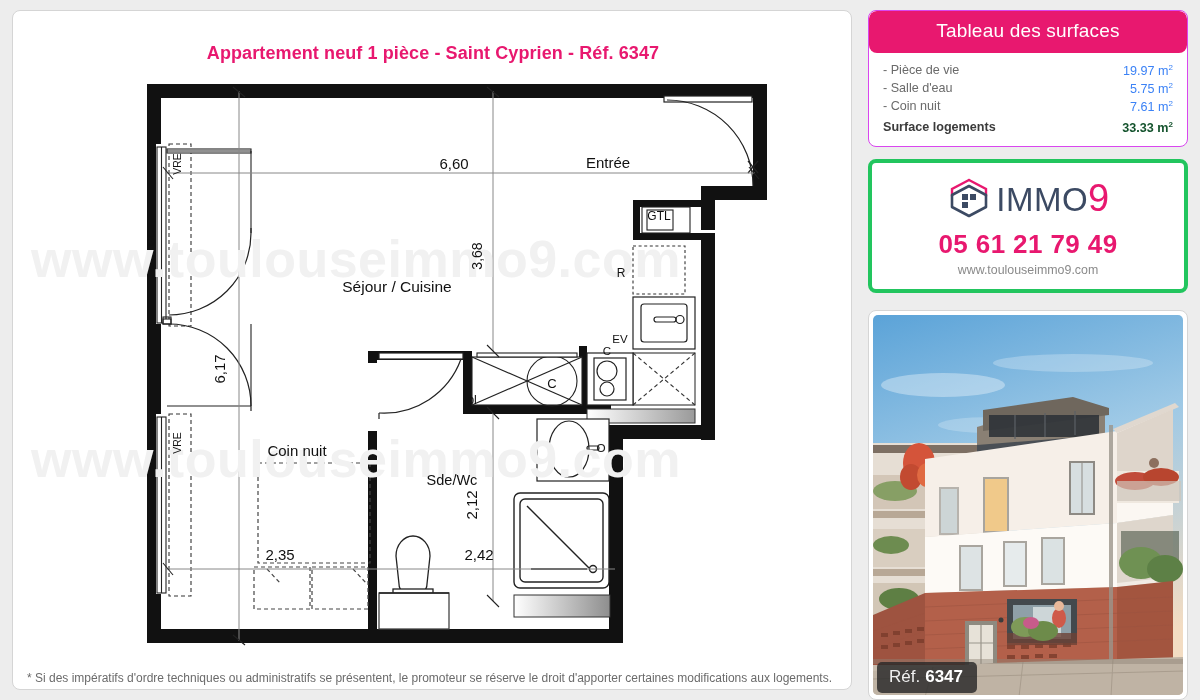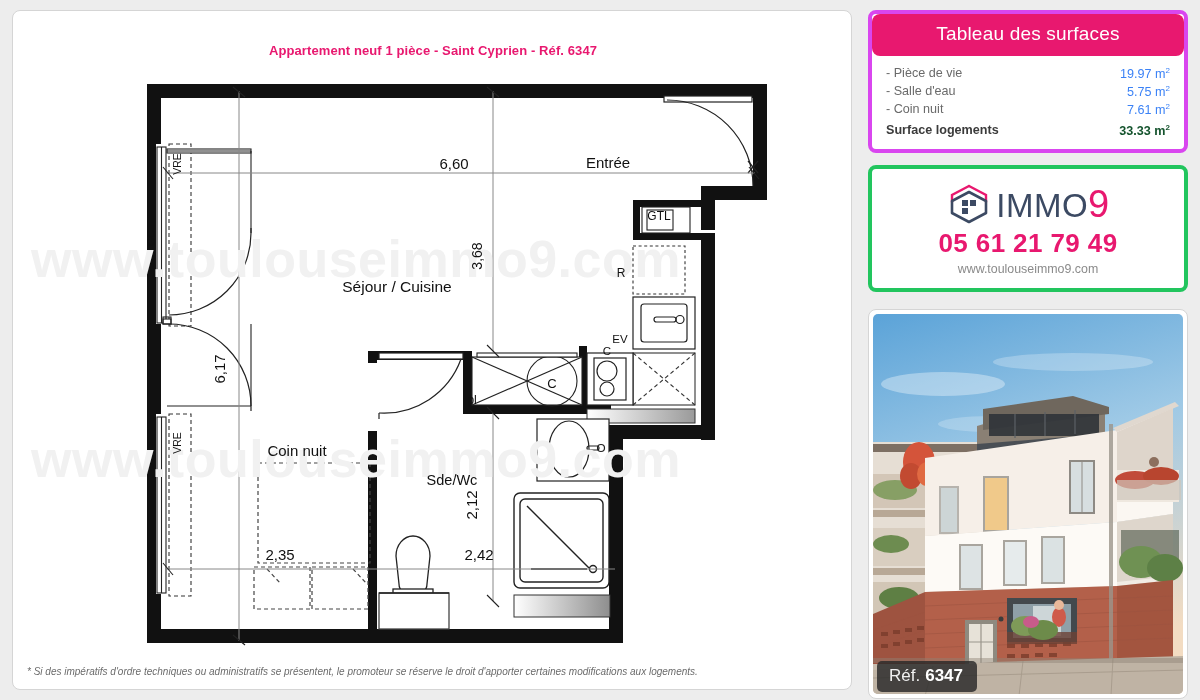--- a/index.html
+++ b/index.html
@@ -21,32 +21,31 @@
     width: 840px; height: 680px;
     background: #ffffff;
     border: 1px solid #d5d5d5;
     border-radius: 8px;
     overflow: hidden;
   }
   .plan-title {
     position: absolute;
     top: 32px; left: 0; width: 840px;
     text-align: center;
-    font-size: 13px;
+    font-size: 18px;
     font-weight: bold;
     color: #e8186f;
     letter-spacing: .1px;
   }
   .plan-footnote {
     position: absolute;
-    left: 14px; bottom: 12px;
-    font-size: 10px;
+    left: 14px; bottom: 4px;
+    font-size: 12px;
     color: #6b6b6b;
     font-family: "Liberation Sans", sans-serif;
-    font-style: italic;
   }
 
   
   .wm {
     position: absolute;
     font-size: 52px;
     font-weight: bold;
     color: #f1f1f1;
     letter-spacing: .5px;
     white-space: nowrap;
@@ -60,21 +59,21 @@
   
   .plan-svg { position: absolute; left: 0; top: 0; z-index: 3; }
   .plan-svg-top { position: absolute; left: 0; top: 0; z-index: 8; }
 
   
   .side { position: absolute; left: 868px; top: 10px; width: 320px; }
 
   .surf-box {
     position: relative;
     background: #fff;
-    border: 4px solid #d946ef;
+    border: 1px solid #d946ef;
     border-radius: 8px;
     padding: 0;
     overflow: hidden;
   }
   .surf-header {
     background: #e8186f;
     color: #ffffff;
     border-radius: 8px;
     text-align: center;
     font-size: 19px;
@@ -111,21 +110,21 @@
   }
   .logo-word {
     font-size: 33px;
     color: #3c4a63;
     letter-spacing: .5px;
     line-height: 1;
     font-family: "Liberation Sans", sans-serif;
   }
   .logo-word .nine { color: #e8186f; font-size: 38px; }
   .phone {
-    margin-top: 3px;
+    margin-top: 10px;
     font-size: 26px;
     font-weight: bold;
     color: #e8186f;
     letter-spacing: .4px;
   }
   .siteurl {
     margin-top: 3px;
     font-size: 12.4px;
     color: #8a8a8a;
   }

